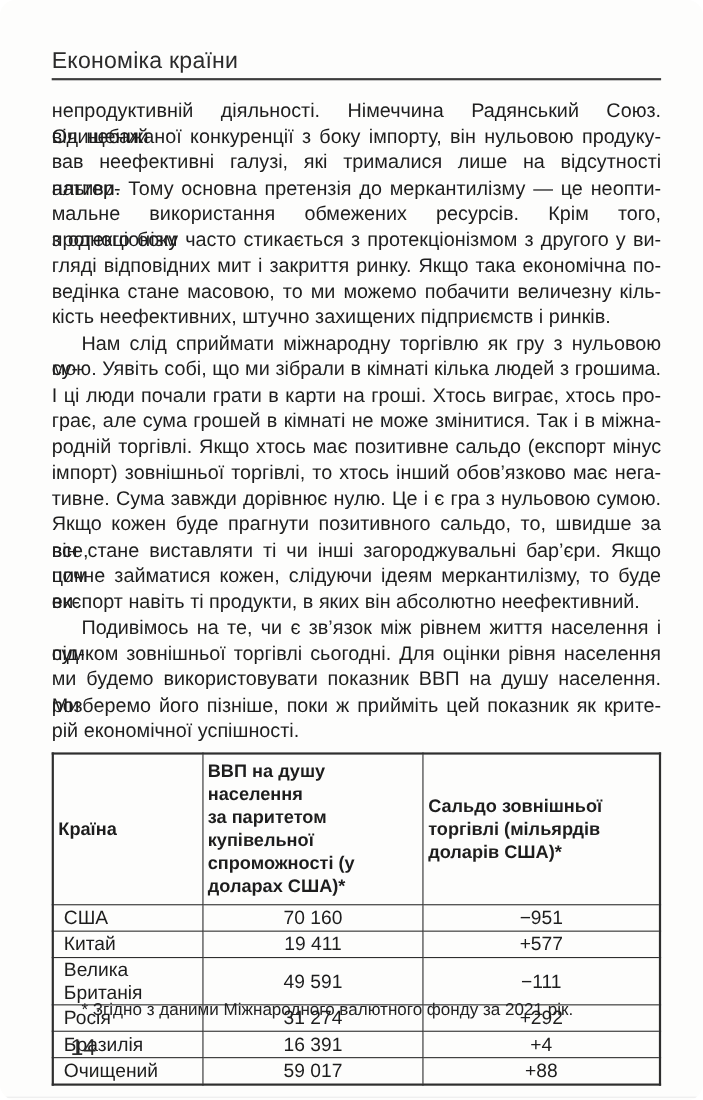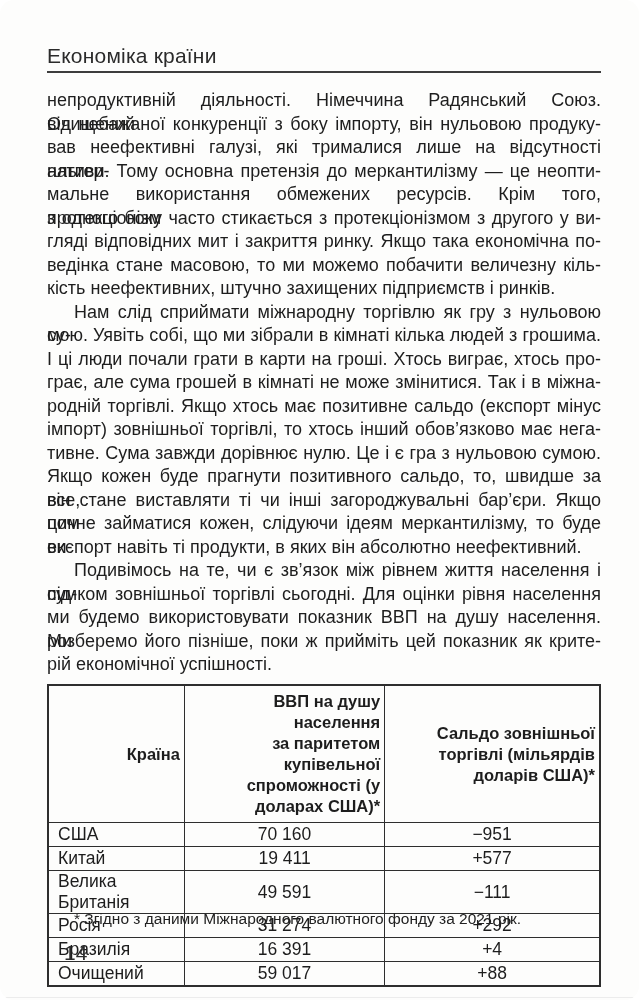--- a/index.html
+++ b/index.html
@@ -71,21 +71,21 @@
     border: 1.5px solid #2e2e2e;
   }
   .data-table {
     border: 2px solid #2e2e2e;
   }
   .data-table th {
     font-weight: 700;
     font-size: 16.5px;
     line-height: 21px;
     padding: 5px 4px;
-    text-align: right;
+    text-align: left;
     vertical-align: middle;
     color: #1d1d1d;
   }
   .data-table td {
     font-size: 17.5px;
     line-height: 21px;
     height: 23px;
     padding: 0 14px;
     color: #1d1d1d;
   }

